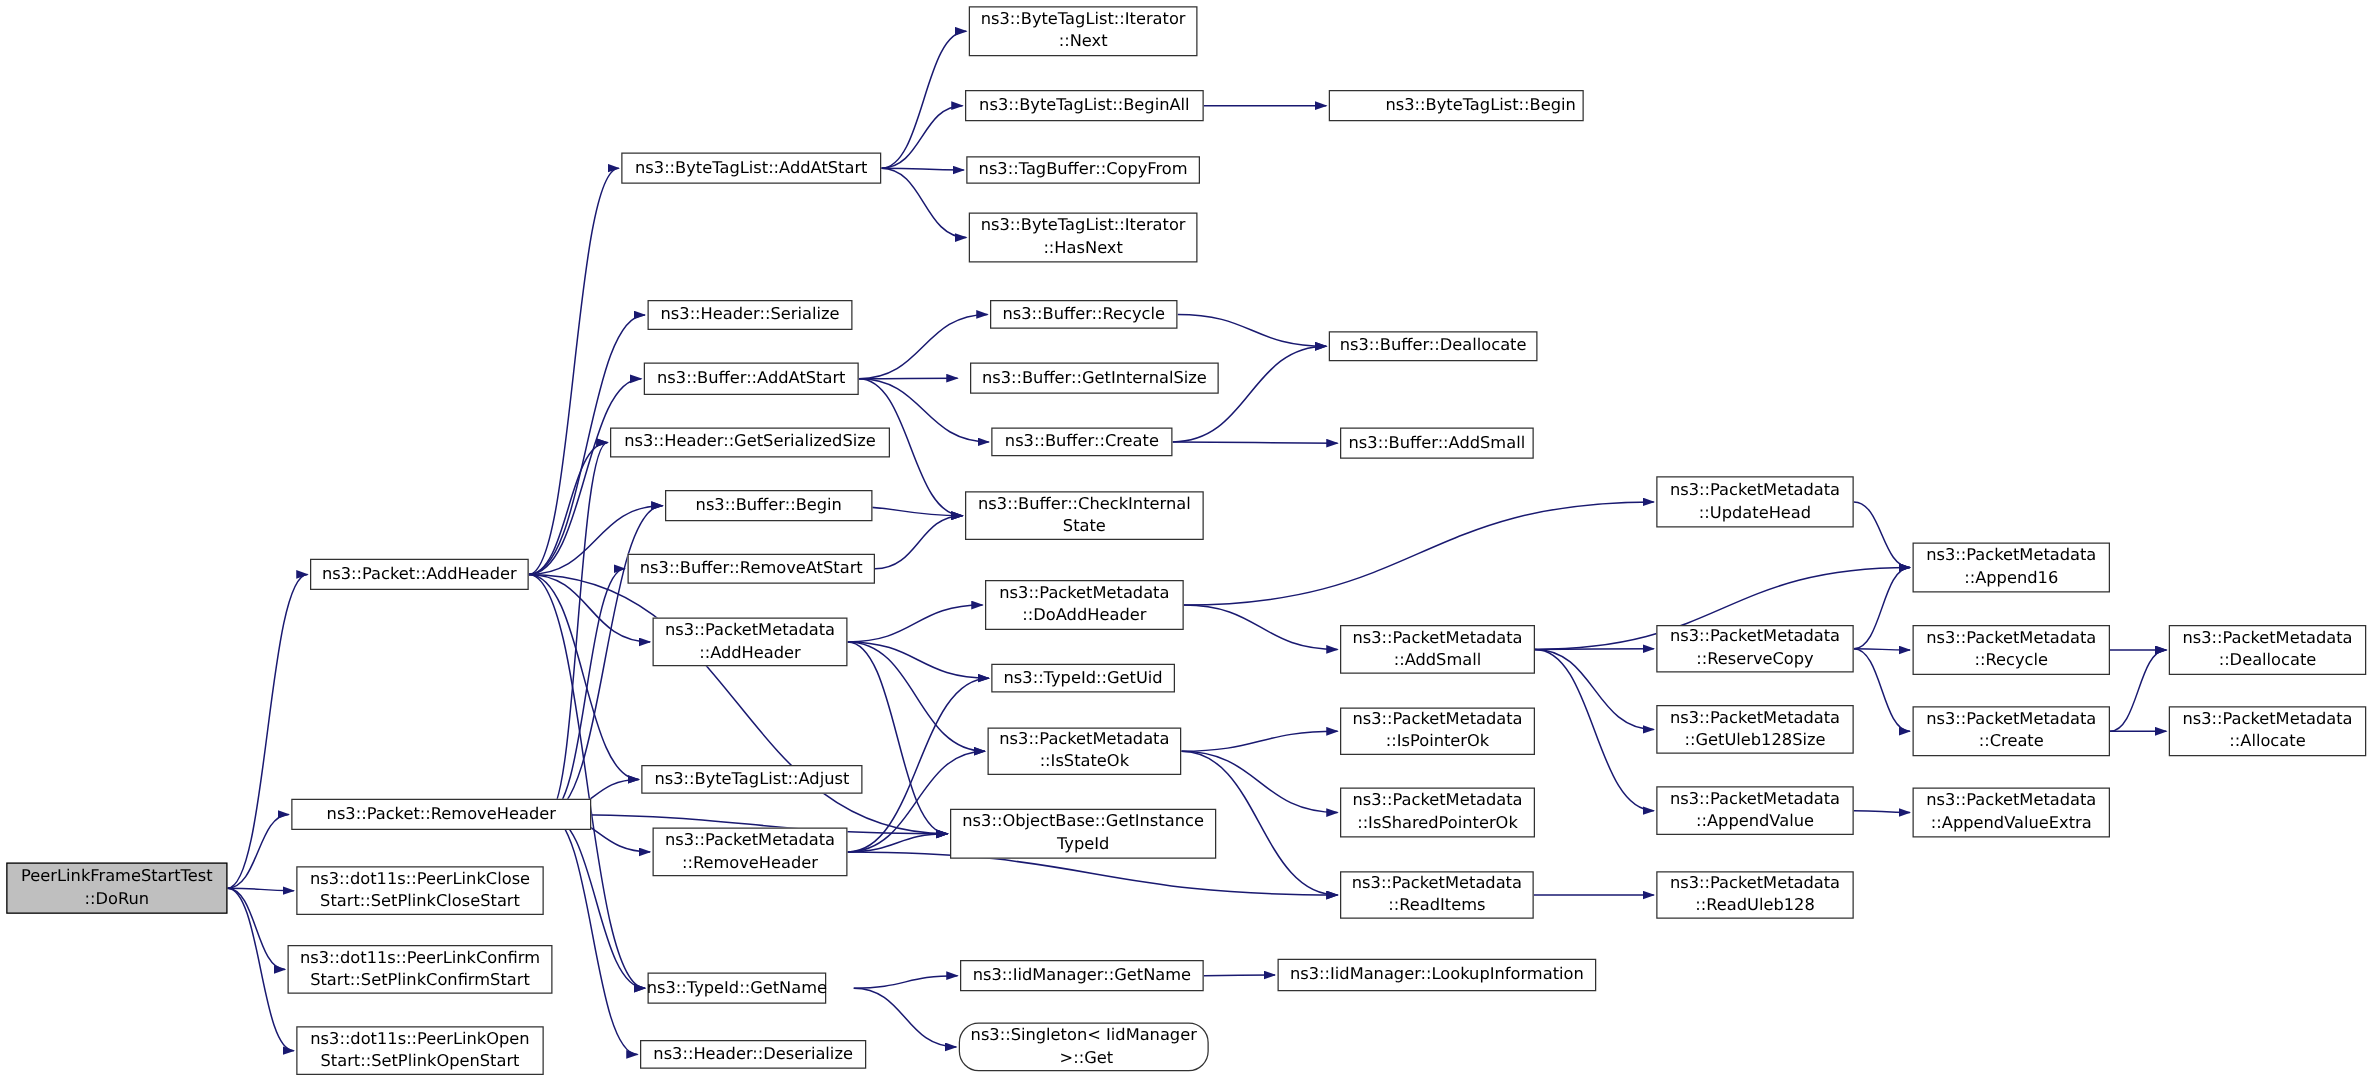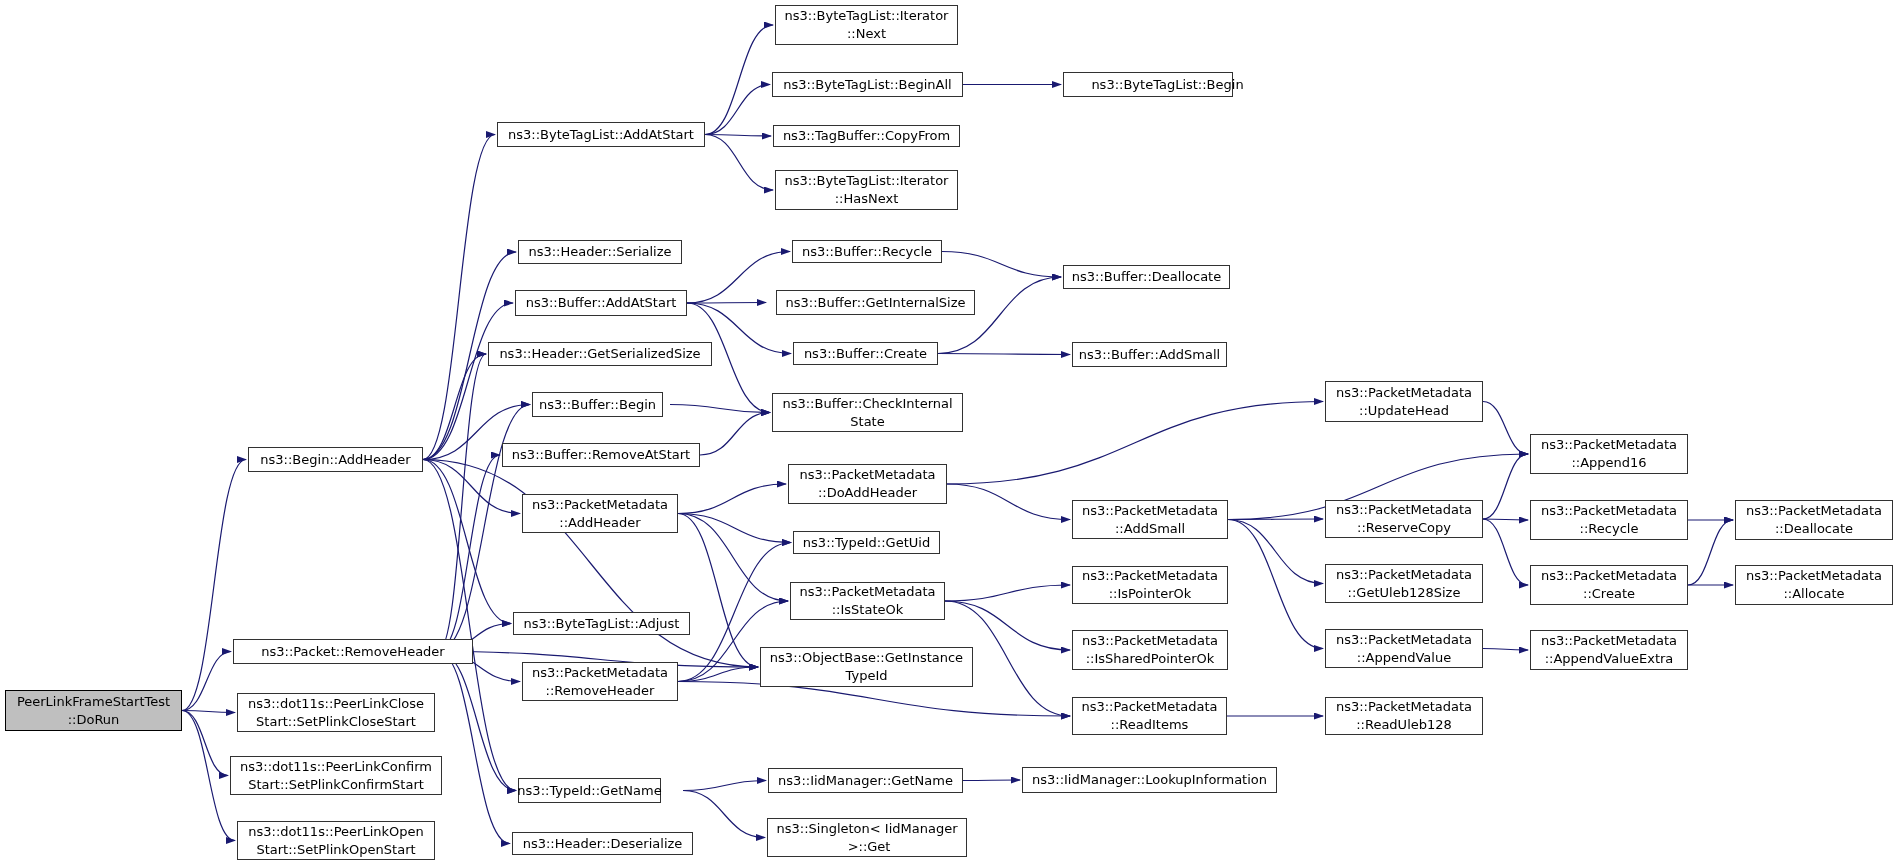--- a/index.html
+++ b/index.html
@@ -131,21 +131,21 @@
         <path d="M683,790.5 C724,790.5 724,837.5 765,837.5" class="edge" stroke="#191970" marker-end="url(#arrow)"></path>
         <path d="M963,780.5 C991.5,780.5 991.5,780 1020,780" class="edge" stroke="#191970" marker-end="url(#arrow)"></path>
       </g>
   </svg>
   <div class="nodes-layer">
       <div class="node root" style="left: 5px; top: 690px; width: 177px; height: 41px; background: rgb(191, 191, 191); border-color: rgb(0, 0, 0); color: rgb(0, 0, 0);">
         <div class="nl">PeerLinkFrameStartTest</div>
         <div class="nl">::DoRun</div>
       </div>
       <div class="node" style="left: 248px; top: 447px; width: 175px; height: 25px; background: rgb(255, 255, 255); border-color: rgb(50, 50, 50); color: rgb(0, 0, 0);">
-        <div class="nl">ns3::Begin::AddHeader</div>
+        <div class="nl">ns3::Packet::AddHeader</div>
       </div>
       <div class="node" style="left: 233px; top: 639px; width: 240px; height: 25px; background: rgb(255, 255, 255); border-color: rgb(50, 50, 50); color: rgb(0, 0, 0);">
         <div class="nl">ns3::Packet::RemoveHeader</div>
       </div>
       <div class="node" style="left: 237px; top: 693px; width: 198px; height: 39px; background: rgb(255, 255, 255); border-color: rgb(50, 50, 50); color: rgb(0, 0, 0);">
         <div class="nl">ns3::dot11s::PeerLinkClose</div>
         <div class="nl">Start::SetPlinkCloseStart</div>
       </div>
       <div class="node" style="left: 230px; top: 756px; width: 212px; height: 39px; background: rgb(255, 255, 255); border-color: rgb(50, 50, 50); color: rgb(0, 0, 0);">
         <div class="nl">ns3::dot11s::PeerLinkConfirm</div>
@@ -160,21 +160,21 @@
       </div>
       <div class="node" style="left: 518px; top: 240px; width: 164px; height: 24px; background: rgb(255, 255, 255); border-color: rgb(50, 50, 50); color: rgb(0, 0, 0);">
         <div class="nl">ns3::Header::Serialize</div>
       </div>
       <div class="node" style="left: 515px; top: 290px; width: 172px; height: 26px; background: rgb(255, 255, 255); border-color: rgb(50, 50, 50); color: rgb(0, 0, 0);">
         <div class="nl">ns3::Buffer::AddAtStart</div>
       </div>
       <div class="node" style="left: 488px; top: 342px; width: 224px; height: 24px; background: rgb(255, 255, 255); border-color: rgb(50, 50, 50); color: rgb(0, 0, 0);">
         <div class="nl">ns3::Header::GetSerializedSize</div>
       </div>
-      <div class="node" style="left: 532px; top: 392px; width: 131px; height: 25px; background: rgb(255, 255, 255); border-color: rgb(50, 50, 50); color: rgb(0, 0, 0);">
+      <div class="node" style="left: 532px; top: 392px; width: 166px; height: 25px; background: rgb(255, 255, 255); border-color: rgb(50, 50, 50); color: rgb(0, 0, 0);">
         <div class="nl">ns3::Buffer::Begin</div>
       </div>
       <div class="node" style="left: 502px; top: 443px; width: 198px; height: 24px; background: rgb(255, 255, 255); border-color: rgb(50, 50, 50); color: rgb(0, 0, 0);">
         <div class="nl">ns3::Buffer::RemoveAtStart</div>
       </div>
       <div class="node" style="left: 522px; top: 494px; width: 156px; height: 39px; background: rgb(255, 255, 255); border-color: rgb(50, 50, 50); color: rgb(0, 0, 0);">
         <div class="nl">ns3::PacketMetadata</div>
         <div class="nl">::AddHeader</div>
       </div>
       <div class="node" style="left: 513px; top: 612px; width: 177px; height: 23px; background: rgb(255, 255, 255); border-color: rgb(50, 50, 50); color: rgb(0, 0, 0);">
@@ -228,25 +228,25 @@
         <div class="nl">ns3::PacketMetadata</div>
         <div class="nl">::IsStateOk</div>
       </div>
       <div class="node" style="left: 760px; top: 647px; width: 213px; height: 40px; background: rgb(255, 255, 255); border-color: rgb(50, 50, 50); color: rgb(0, 0, 0);">
         <div class="nl">ns3::ObjectBase::GetInstance</div>
         <div class="nl">TypeId</div>
       </div>
       <div class="node" style="left: 768px; top: 768px; width: 195px; height: 25px; background: rgb(255, 255, 255); border-color: rgb(50, 50, 50); color: rgb(0, 0, 0);">
         <div class="nl">ns3::IidManager::GetName</div>
       </div>
-      <div class="node" style="left: 767px; top: 818px; width: 200px; height: 39px; background: rgb(255, 255, 255); border-color: rgb(50, 50, 50); color: rgb(0, 0, 0);">
+      <div class="node" style="left: 767px; top: 818px; width: 200px; height: 39px; background: rgb(255, 255, 255); border-color: rgb(50, 50, 50); color: rgb(0, 0, 0); border-radius: 16px;">
         <div class="nl">ns3::Singleton&lt; IidManager</div>
         <div class="nl"> &gt;::Get</div>
       </div>
-      <div class="node" style="left: 1063px; top: 72px; width: 170px; height: 25px; background: rgb(255, 255, 255); border-color: rgb(50, 50, 50); color: rgb(0, 0, 0); padding-left: 39px;">
+      <div class="node" style="left: 1063px; top: 72px; width: 204px; height: 25px; background: rgb(255, 255, 255); border-color: rgb(50, 50, 50); color: rgb(0, 0, 0); padding-left: 39px;">
         <div class="nl">ns3::ByteTagList::Begin</div>
       </div>
       <div class="node" style="left: 1063px; top: 265px; width: 167px; height: 24px; background: rgb(255, 255, 255); border-color: rgb(50, 50, 50); color: rgb(0, 0, 0);">
         <div class="nl">ns3::Buffer::Deallocate</div>
       </div>
       <div class="node" style="left: 1072px; top: 342px; width: 155px; height: 25px; background: rgb(255, 255, 255); border-color: rgb(50, 50, 50); color: rgb(0, 0, 0);">
         <div class="nl">ns3::Buffer::AddSmall</div>
       </div>
       <div class="node" style="left: 1325px; top: 381px; width: 158px; height: 41px; background: rgb(255, 255, 255); border-color: rgb(50, 50, 50); color: rgb(0, 0, 0);">
         <div class="nl">ns3::PacketMetadata</div>

